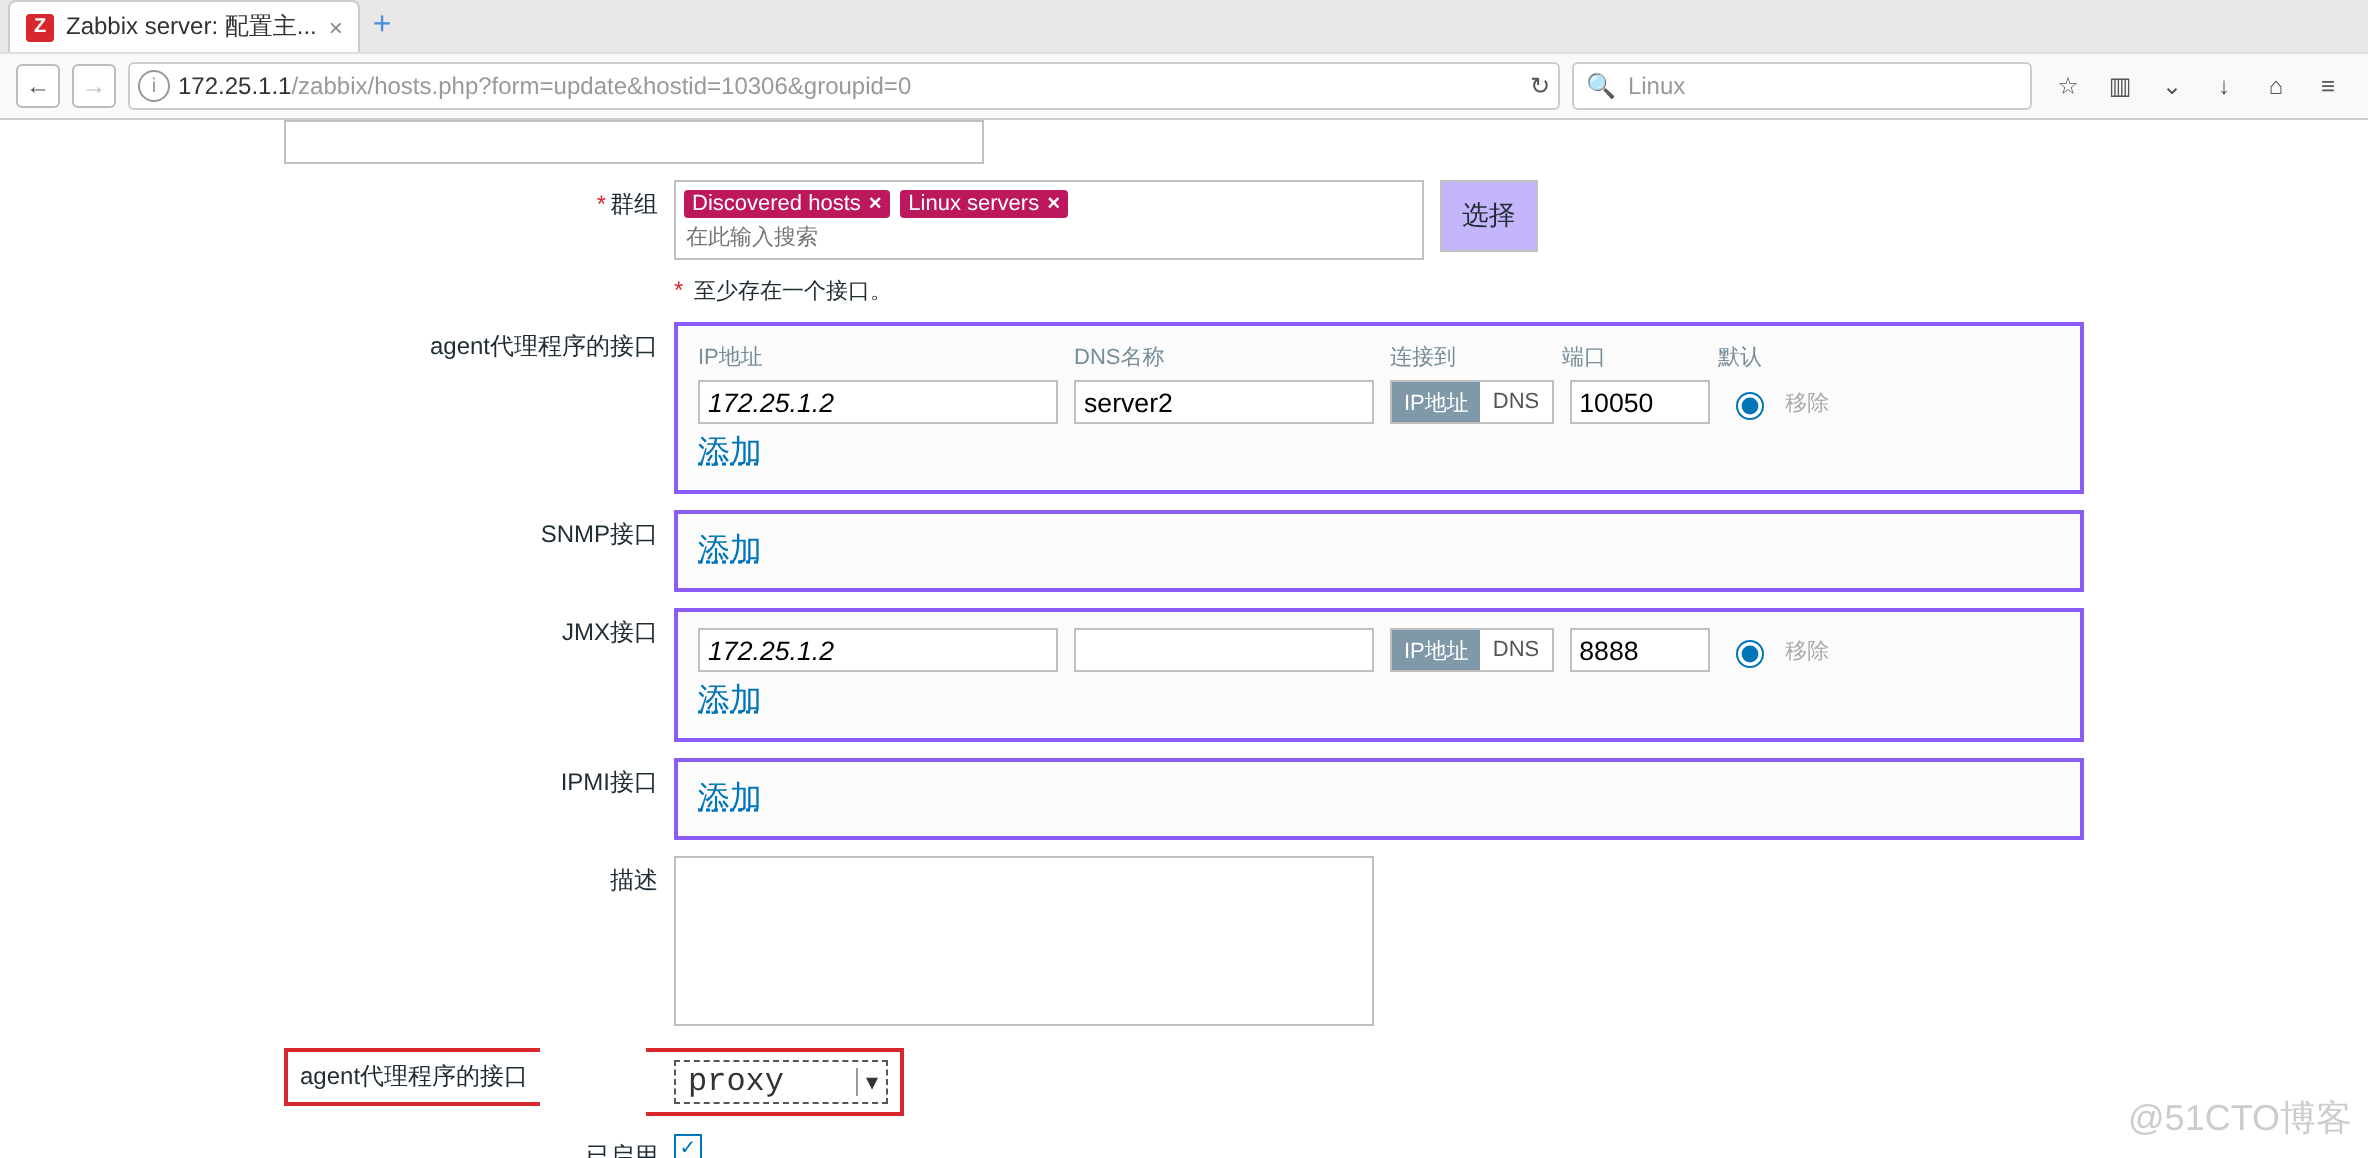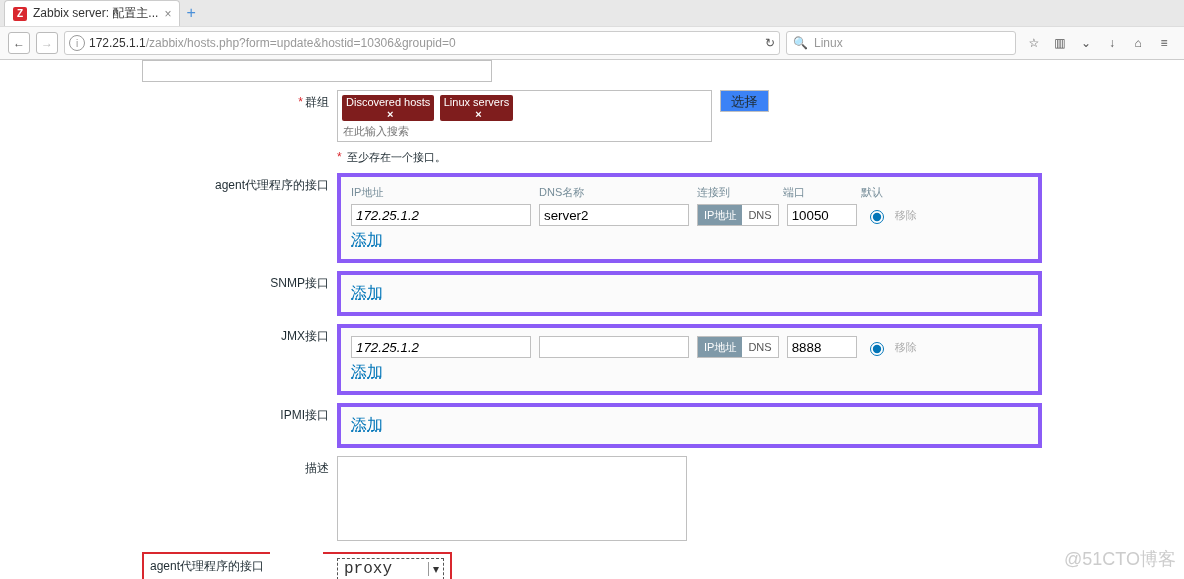--- a/index.html
+++ b/index.html
@@ -36,27 +36,27 @@
   .chrome-icons .ico{width:16px;text-align:center;}
 
   .content{padding:0 0 20px 0;}
   .form-table{margin:0 auto;width:900px;}
   .row{display:flex;align-items:flex-start;margin-bottom:8px;}
   .label-col{width:195px;text-align:right;padding-right:8px;padding-top:4px;color:#1f2c33;}
   .req{color:#d9272e;margin-right:2px;}
   .control-col{flex:1;}
   input[type=text].wide{width:350px;height:22px;border:1px solid #c0c0c0;padding:0 4px;}
   .group-box{border:1px solid #c0c0c0;width:375px;padding:3px;}
-  .tag{display:inline-flex;align-items:center;background:#7f1d1d;color:#fff;padding:1px 4px;font-size:11px;margin:1px;border-radius:2px;flex-direction:column;}
+  .tag{display:inline-flex;align-items:center;background:#be185d;color:#fff;padding:1px 4px;font-size:11px;margin:1px;border-radius:2px;}
   .tag .x{margin-left:4px;font-weight:bold;}
   .group-search{border:none;color:#aaa;font-size:11px;width:100%;outline:none;margin-top:2px;}
-  .btn{border:1px solid #c0c0c0;background:#3b82f6;padding:2px 10px;height:22px;color:#1f2c33;cursor:pointer;}
+  .btn{border:1px solid #c0c0c0;background:#c4b5fd;padding:2px 10px;height:36px;color:#1f2c33;cursor:pointer;}
   .side-btn{margin-left:8px;}
   .warn{color:#d9272e;font-size:11px;margin-top:4px;}
-  .iface-box{border:4px solid #8b5cf6;background:#fbfbfb;padding:8px 10px;}
+  .iface-box{border:2px solid #8b5cf6;background:#fbfbfb;padding:8px 10px;}
   .iface-headers{display:flex;gap:8px;color:#768d99;font-size:11px;margin-bottom:4px;}
   .iface-headers .h-ip{width:180px;}
   .iface-headers .h-dns{width:150px;}
   .iface-headers .h-conn{width:78px;}
   .iface-headers .h-port{width:70px;}
   .iface-headers .h-def{width:40px;}
   .iface-row{display:flex;gap:8px;align-items:center;margin-bottom:4px;}
   .inp{height:22px;border:1px solid #c0c0c0;padding:0 4px;}
   .inp.ip{width:180px;font-style:italic;}
   .inp.dns{width:150px;}

